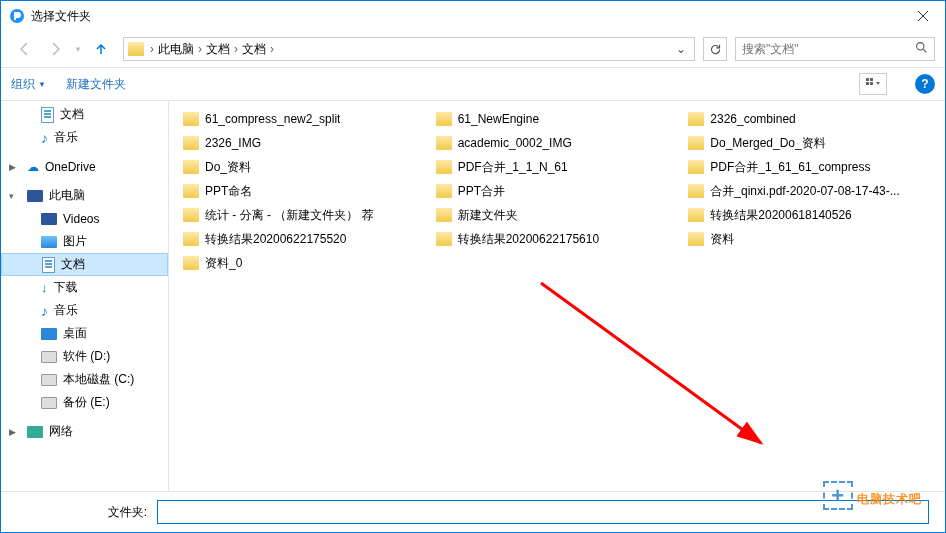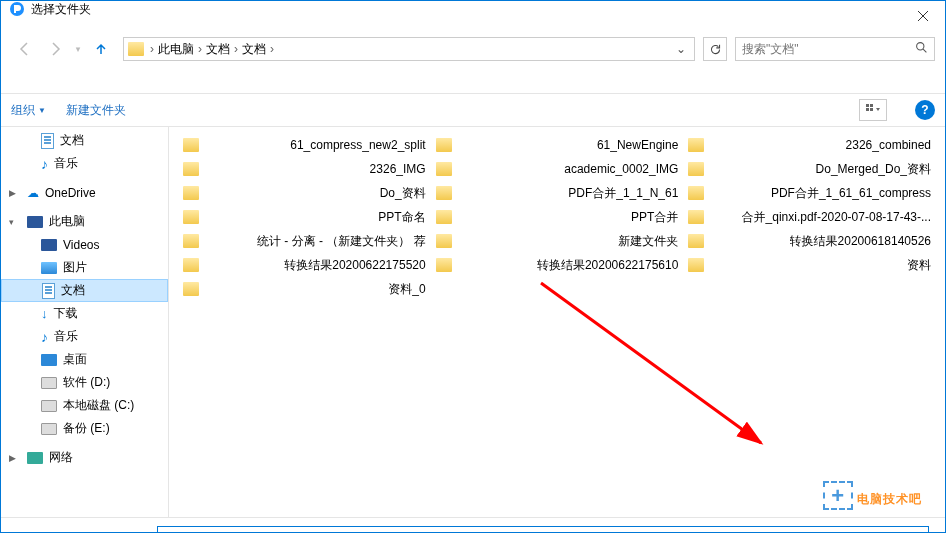--- a/index.html
+++ b/index.html
@@ -1,38 +1,38 @@
 <!DOCTYPE html>
 <html><head>
 <meta charset="utf-8">
 <style>
 * { box-sizing: border-box; margin: 0; padding: 0; font-family: "Microsoft YaHei", "Segoe UI", sans-serif; font-size: 12px; }
 body { width: 946px; height: 533px; background: #fff; border: 1px solid #0078d7; position: relative; overflow: hidden; }
 
-.titlebar { height: 30px; display: flex; align-items: flex-start; padding: 0 0 0 8px; }
+.titlebar { height: 30px; display: flex; align-items: center; padding: 0 0 0 8px; }
 .titlebar .app-icon { width: 16px; height: 16px; margin-right: 6px; }
 .titlebar .title { flex: 1; font-size: 12px; }
 .titlebar .close { width: 45px; height: 30px; display: flex; align-items: center; justify-content: center; cursor: pointer; }
 
 .navbar { height: 36px; display: flex; align-items: center; padding: 0 10px; gap: 2px; }
 .nav-btn { width: 28px; height: 26px; display: flex; align-items: center; justify-content: center; color: #666; cursor: default; }
 .nav-btn.disabled { color: #bbb; }
 .nav-btn.enabled { color: #0078d7; cursor: pointer; }
 .addressbar { flex: 1; height: 24px; border: 1px solid #ccc; display: flex; align-items: center; margin: 0 6px; padding: 0 4px; }
 .addr-icon { width: 16px; height: 16px; margin-right: 4px; }
 .breadcrumb { display: flex; align-items: center; flex: 1; }
 .breadcrumb .crumb { padding: 0 2px; cursor: pointer; }
 .breadcrumb .sep { color: #666; padding: 0 2px; }
 .addr-drop { color: #555; cursor: pointer; padding: 0 4px; }
 .refresh { width: 24px; height: 24px; border: 1px solid #ccc; display: flex; align-items: center; justify-content: center; cursor: pointer; margin-right: 6px; }
 .searchbox { width: 200px; height: 24px; border: 1px solid #ccc; display: flex; align-items: center; padding: 0 6px; }
 .searchbox input { border: none; outline: none; flex: 1; font-size: 12px; color: #777; }
 .searchbox .sicon { color: #555; }
 
-.toolbar { height: 34px; border-top: 1px solid #e5e5e5; border-bottom: 1px solid #e5e5e5; background: #fff; display: flex; align-items: center; padding: 16px 10px; gap: 20px; margin-top: 26px; }
+.toolbar { height: 34px; border-top: 1px solid #e5e5e5; border-bottom: 1px solid #e5e5e5; background: #fff; display: flex; align-items: center; padding: 16px 10px; gap: 20px; }
 .toolbar .tb-item { color: #1e6fc2; cursor: pointer; display: flex; align-items: center; gap: 3px; }
 .toolbar .tb-item .drop { font-size: 8px; }
 .toolbar .spacer { flex: 1; }
 .view-btn { width: 28px; height: 22px; border: 1px solid #ccc; display: flex; align-items: center; justify-content: center; cursor: pointer; }
 .help-btn { width: 20px; height: 20px; border-radius: 50%; background: #0078d7; color: #fff; display: flex; align-items: center; justify-content: center; font-weight: bold; cursor: pointer; margin-left: 8px; }
 
 .body { display: flex; height: 390px; }
 .sidebar { width: 168px; border-right: 1px solid #e5e5e5; overflow-y: auto; padding-top: 2px; }
 .tree-item { height: 23px; display: flex; align-items: center; padding-left: 22px; gap: 6px; cursor: pointer; }
 .tree-item.depth2 { padding-left: 40px; }
@@ -47,21 +47,21 @@
 .icon-doc::after { content: ""; position: absolute; left: 2px; top: 2px; right: 2px; height: 2px; background: #5aa0d8; box-shadow: 0 3px 0 #5aa0d8, 0 6px 0 #5aa0d8; }
 .icon-video { width: 16px; height: 12px; background: #2b579a; border-radius: 1px; }
 .icon-pic { width: 16px; height: 12px; background: linear-gradient(#6fc2ff,#2b88d8); border-radius: 1px; }
 .icon-dl { color: #0078d7; font-size: 13px; }
 .icon-desk { width: 16px; height: 12px; background: #2b88d8; border-radius: 1px; }
 .icon-disk { width: 16px; height: 12px; background: #ddd; border: 1px solid #999; border-radius: 1px; }
 .icon-net { width: 16px; height: 12px; background: #3a9; border-radius: 1px; }
 
 .filearea { flex: 1; padding: 8px 12px; overflow: auto; }
 .file-grid { display: grid; grid-template-columns: repeat(3, 1fr); column-gap: 6px; row-gap: 4px; }
-.file-item { display: flex; align-items: center; gap: 6px; height: 20px; cursor: pointer; padding: 1px 2px; justify-content: space-between; }
+.file-item { display: flex; align-items: center; gap: 6px; height: 20px; cursor: pointer; padding: 1px 2px; }
 .file-item .icon-folder { flex-shrink: 0; }
 .file-item span { white-space: nowrap; overflow: hidden; text-overflow: ellipsis; }
 
 .footer { border-top: 1px solid #e5e5e5; padding: 8px 16px; background: #fff; }
 .row1 { display: flex; align-items: center; gap: 10px; margin-bottom: 8px; }
 .row1 label { width: 130px; text-align: right; }
 .row1 input { flex: 1; height: 24px; border: 1px solid #0078d7; padding: 0 6px; outline: none; }
 
 .arrow-svg { position: absolute; left: 530px; top: 272px; pointer-events: none; }
 

